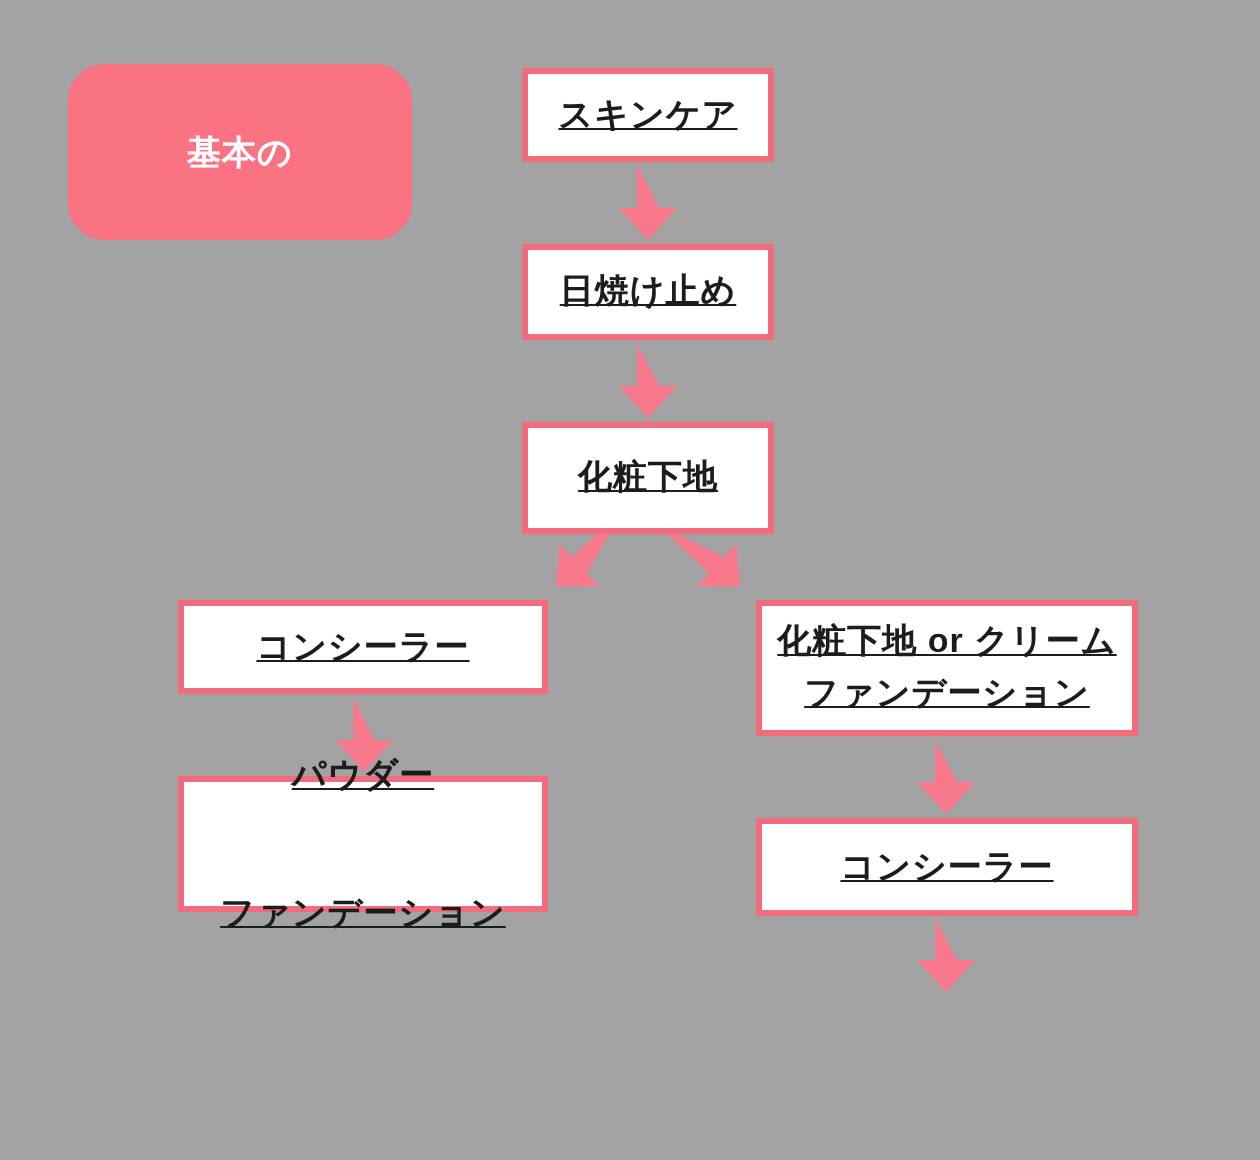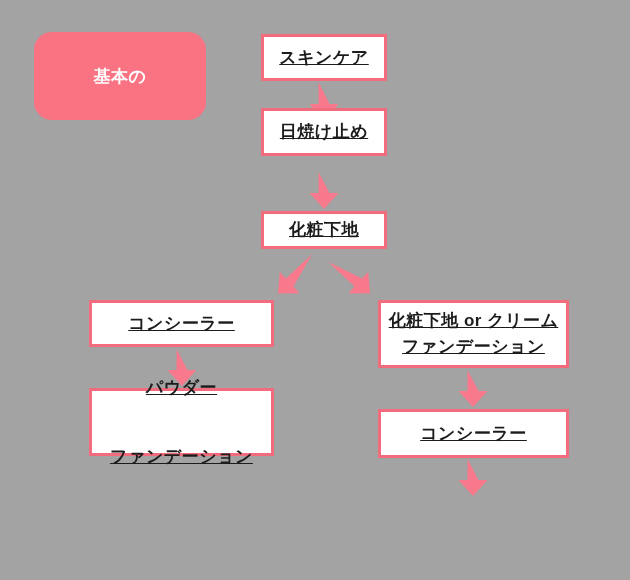--- a/index.html
+++ b/index.html
@@ -55,22 +55,22 @@
     display: flex;
     flex-direction: column;
     align-items: center;
     justify-content: center;
     text-align: center;
     box-sizing: border-box;
     z-index: 2;
     text-decoration: underline;
   }
   .n-skincare       { left: 261px; top:  34px; width: 126px; height: 47px; }
-  .n-sunscreen      { left: 261px; top: 108px; width: 126px; height: 48px; }
-  .n-makeup-base    { left: 261px; top: 211px; width: 126px; height: 38px; }
+  .n-sunscreen      { left: 261px; top: 122px; width: 126px; height: 48px; }
+  .n-makeup-base    { left: 261px; top: 211px; width: 126px; height: 56px; }
   .n-concealer-l    { left:  89px; top: 300px; width: 185px; height: 47px; }
   .n-powder-fd      { left:  89px; top: 388px; width: 185px; height: 68px; gap: 43px; }
   .n-liquid-fd      { left: 378px; top: 300px; width: 191px; height: 68px; }
   .n-concealer-r    { left: 378px; top: 409px; width: 191px; height: 49px; }
   .n-face-powder    { left: 378px; top: 498px; width: 191px; height: 50px; }
 </style>
 </head>
 <body>
 
 <div class="canvas">

